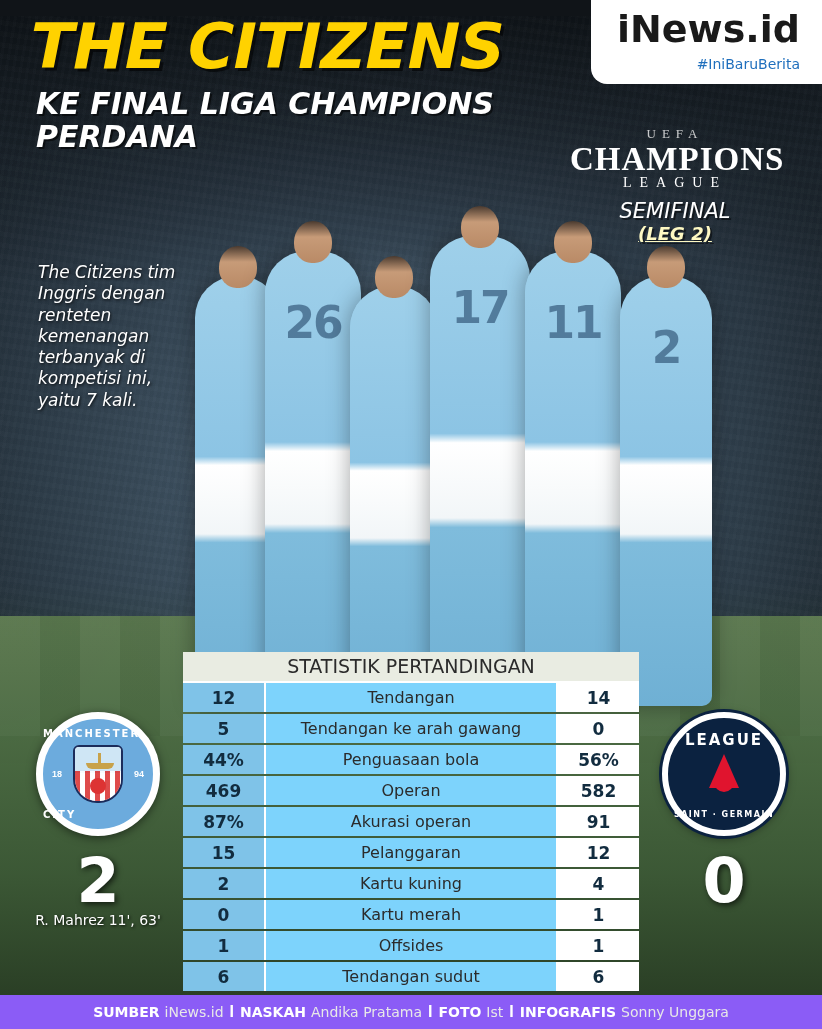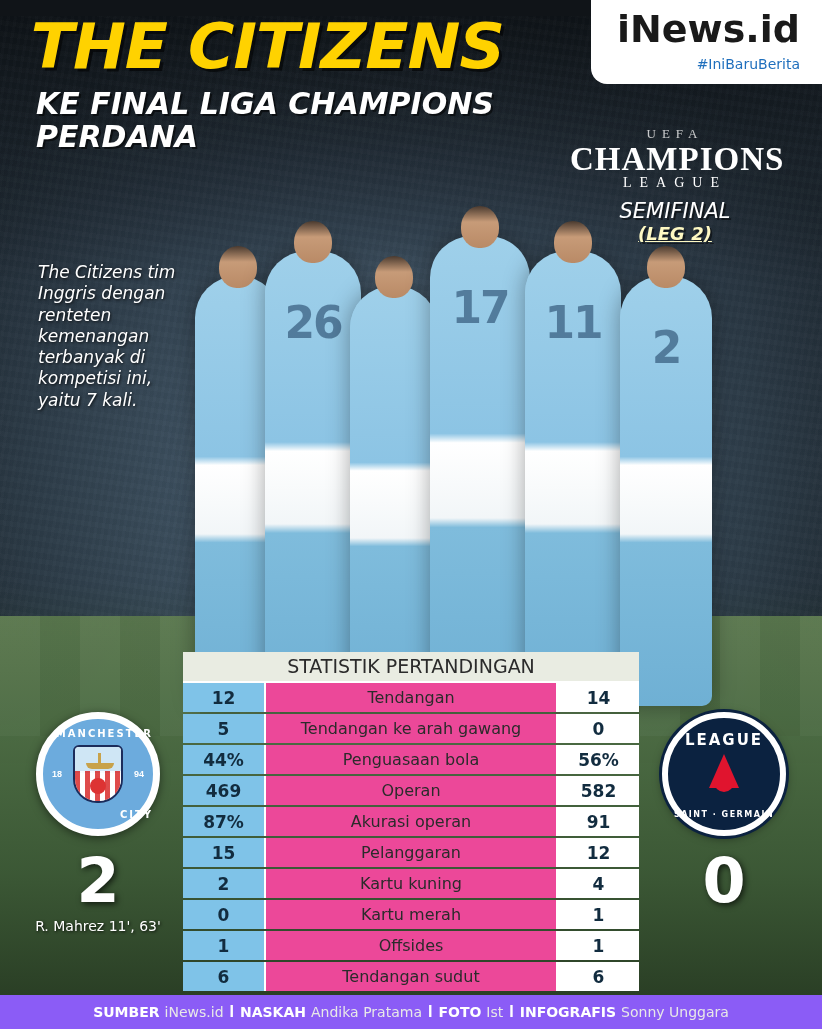--- a/index.html
+++ b/index.html
@@ -149,21 +149,21 @@
     width: 81px; flex: 0 0 81px;
     background: #7fc3e8;
     color: #122c3f;
     font-family: "DejaVu Sans", sans-serif;
     font-size: 17px; font-weight: 700;
     display: flex; align-items: center; justify-content: center;
   }
   .stat-val.away { background: #ffffff; }
   .stat-label {
     flex: 1;
-    background: #ec4899;
+    background: #7dd3fc;
     color: #2b2b2b;
     font-family: "DejaVu Sans", sans-serif;
     font-size: 16px;
     display: flex; align-items: center; justify-content: center;
     border-left: 2px solid #ffffff; border-right: 2px solid #ffffff;
   }
 
   
   .club { position: absolute; z-index: 7; text-align: center; width: 180px; }
   .club.home { left: 8px; top: 712px; }
@@ -174,21 +174,21 @@
     border-radius: 50%;
     position: relative;
     box-shadow: 0 2px 10px rgba(0,0,0,0.5);
   }
   .crest.mcfc {
     background: #6cabdd;
     border: 7px solid #ffffff;
     display: flex; align-items: center; justify-content: center;
   }
   .crest.mcfc .ring-text-top, .crest.mcfc .ring-text-bottom {
-    position: absolute; left: 0; right: 0; text-align: right;
+    position: absolute; left: 0; right: 0; text-align: left;
     font-family: "DejaVu Sans", sans-serif; font-weight: 700;
     font-size: 10px; letter-spacing: 2px; color: #ffffff;
   }
   .crest.mcfc .ring-text-top { top: 9px; }
   .crest.mcfc .ring-text-bottom { bottom: 9px; }
   .crest.mcfc .year-l, .crest.mcfc .year-r {
     position: absolute; top: 50px; font-size: 9px; color: #ffffff; font-weight: 700;
   }
   .crest.mcfc .year-l { left: 9px; }
   .crest.mcfc .year-r { right: 9px; }
@@ -233,21 +233,21 @@
     letter-spacing: 1.5px; color: #ffffff;
   }
 
   .score {
     font-family: "DejaVu Sans", sans-serif; font-weight: 700;
     font-size: 62px; color: #ffffff; line-height: 1;
     margin-top: 14px;
     text-shadow: 2px 2px 6px rgba(0,0,0,0.7);
   }
   .scorers {
-    margin-top: 6px;
+    margin-top: 0;
     font-family: "DejaVu Sans", sans-serif; font-size: 14px; color: #ffffff;
     text-shadow: 1px 1px 3px rgba(0,0,0,0.8);
     min-height: 17px;
   }
 
   
   .footer {
     position: absolute; left: 0; bottom: 0; width: 822px; height: 34px;
     background: #8b5cf6;
     display: flex; align-items: center; justify-content: center;

